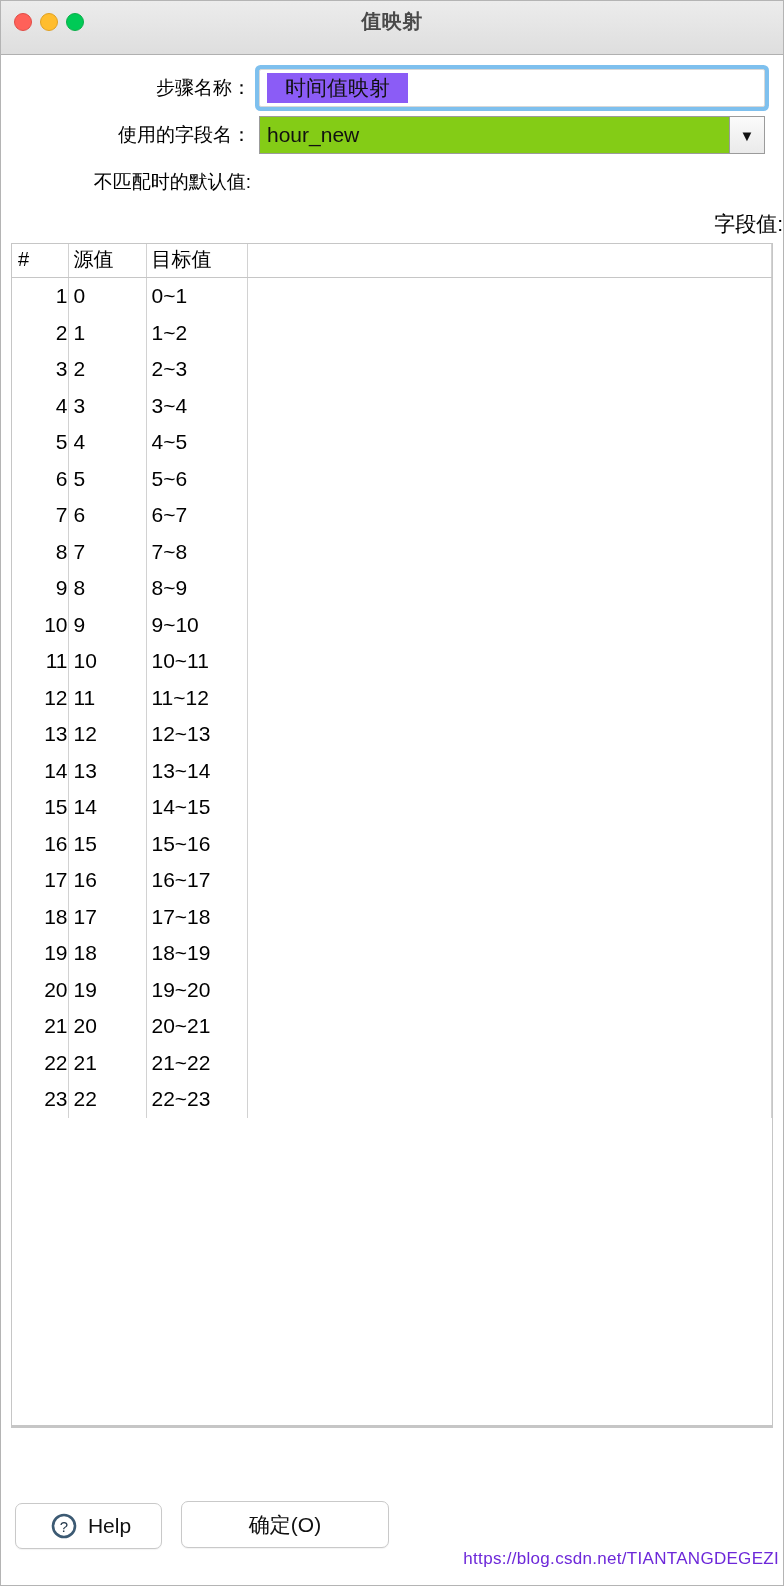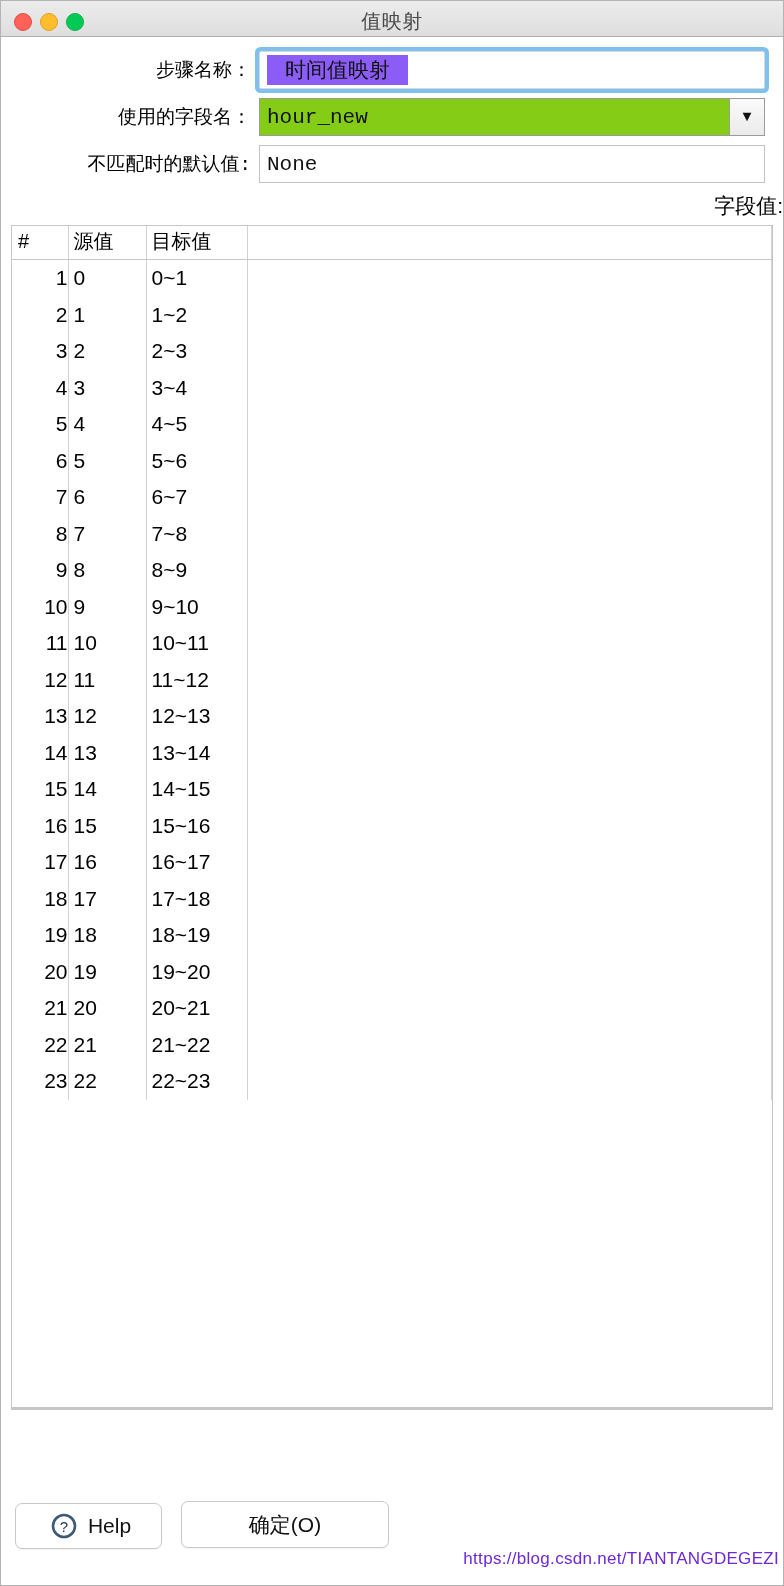--- a/index.html
+++ b/index.html
@@ -20,24 +20,25 @@
     width: 784px;
     height: 1586px;
     background: #ffffff;
     border: 1px solid #b4b4b4;
     box-sizing: border-box;
     overflow: hidden;
   }
   
   .titlebar {
     position: relative;
-    height: 36px;
+    height: 54px;
     background: linear-gradient(to bottom, #ececec 0%, #dedede 100%);
     border-bottom: 1px solid #b0b0b0;
     box-sizing: border-box;
+    font-weight: bold;
   }
   .traffic {
     position: absolute;
     left: 13px; top: 12px;
     display: flex;
     gap: 8px;
   }
   .light {
     width: 18px; height: 18px;
     border-radius: 50%;
@@ -57,21 +58,20 @@
   
   .form {
     position: relative;
     padding-top: 14px;
   }
   .form-row {
     display: flex;
     align-items: center;
     margin-bottom: 9px;
     height: 38px;
-    font-family: Liberation Mono, monospace;
   }
   .form-label {
     width: 258px;
     text-align: right;
     padding-right: 8px;
     box-sizing: border-box;
     font-size: 19px;
     color: #000;
     white-space: nowrap;
   }
@@ -272,23 +272,20 @@
         <div class="combo">
           <div class="combo-value">hour_new</div>
           <div class="combo-arrow">▼</div>
         </div>
       </div>
     </div>
 
 
     <div class="form-row">
       <div class="form-label">不匹配时的默认值:</div>
-      <div class="field-wrap">
-        <div class="text-field">None</div>
-      </div>
     </div>
 
   </div>
 
   <div class="section-label">字段值:</div>
 
   <div class="table-outer">
     <table class="grid">
       <colgroup>
         <col class="w-num">

